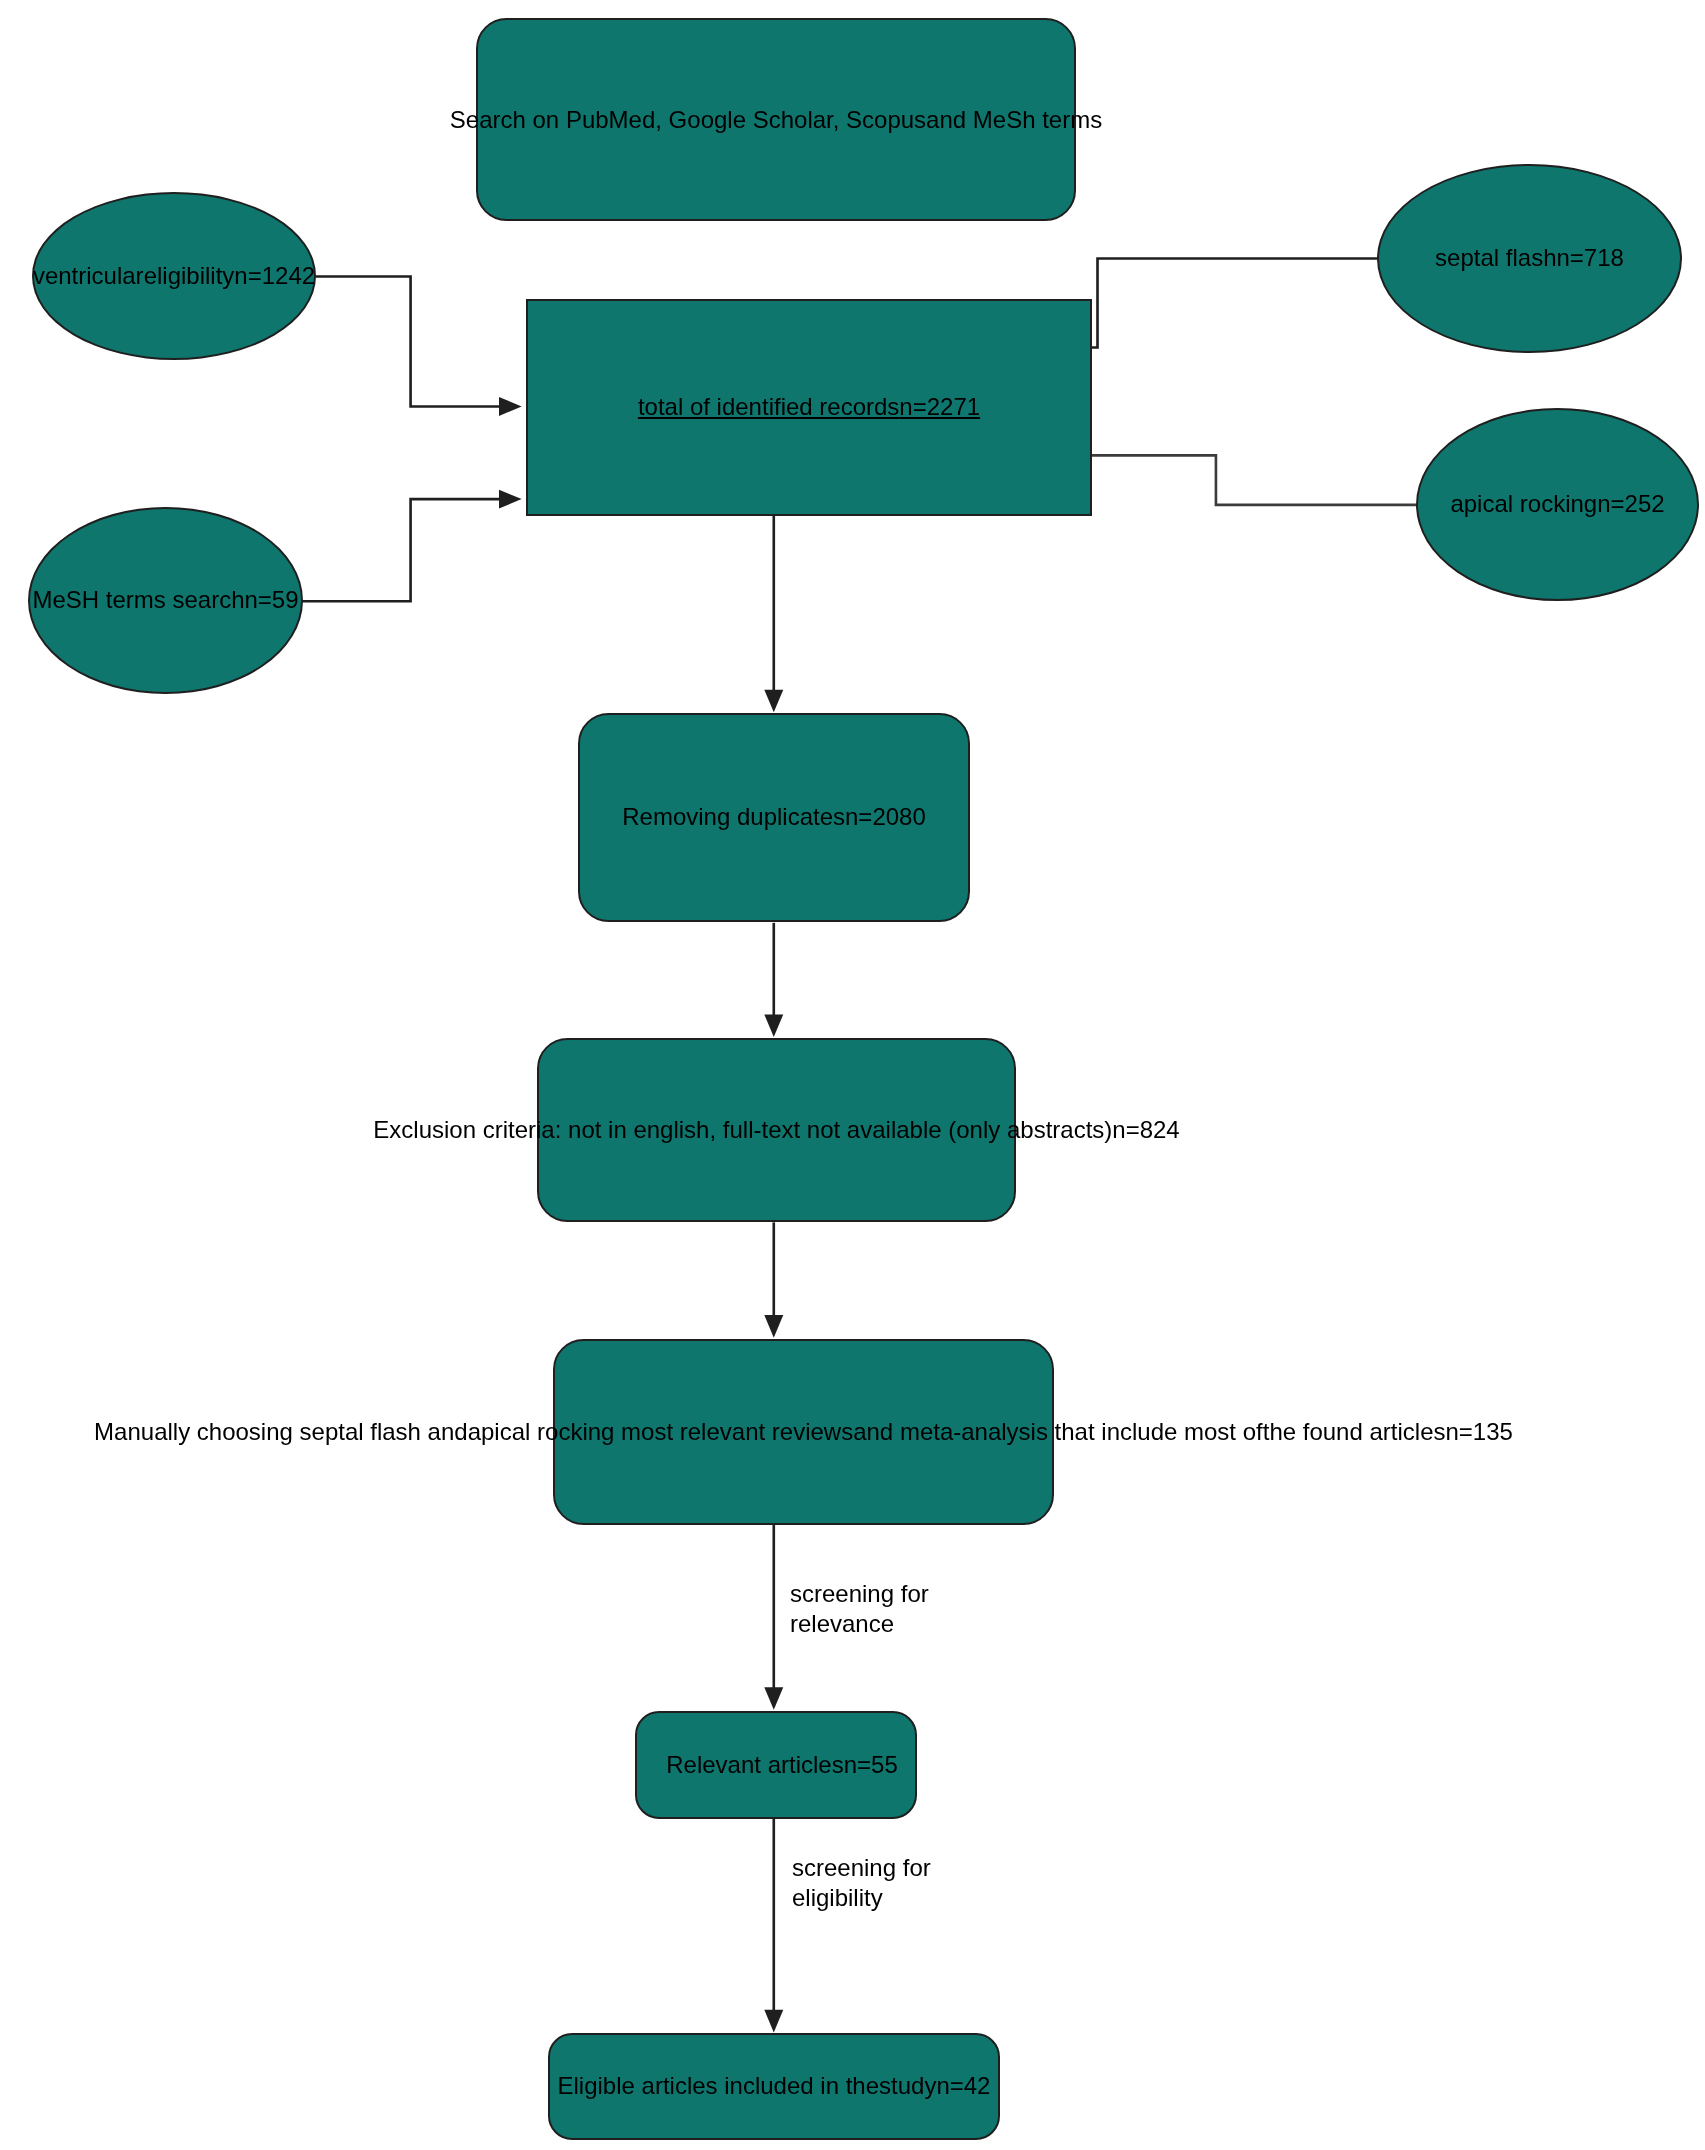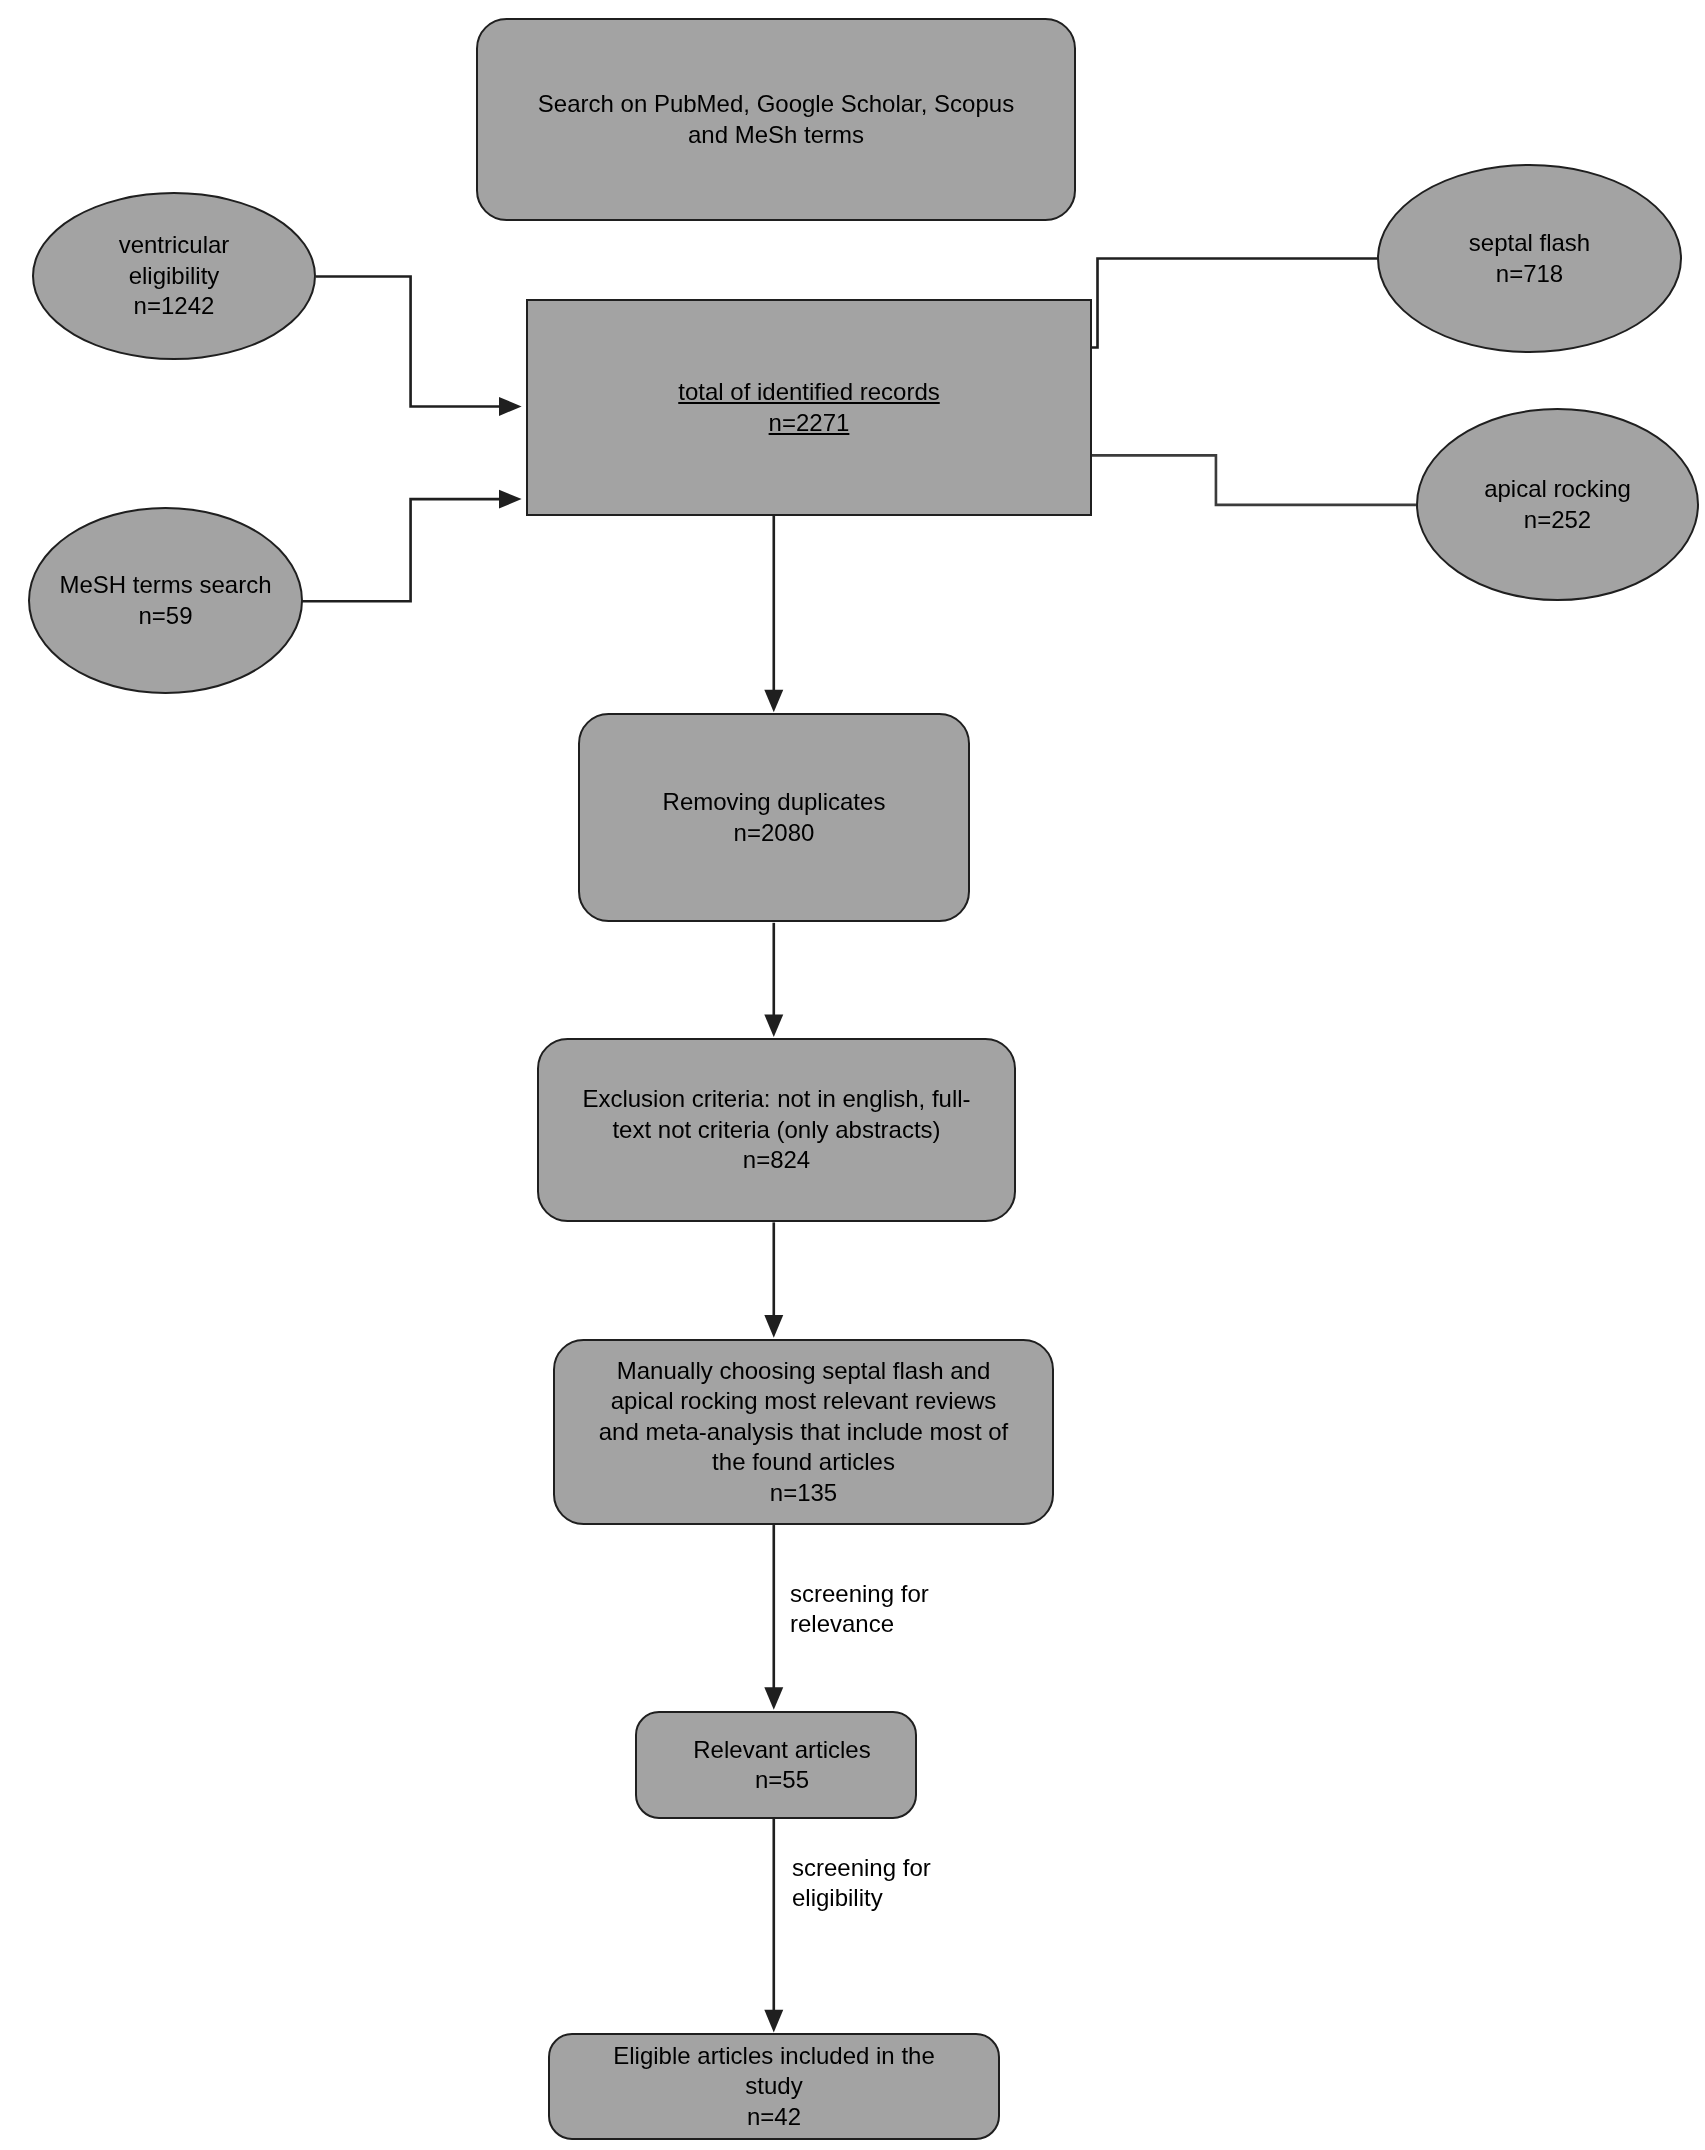--- a/index.html
+++ b/index.html
@@ -19,24 +19,24 @@
   }
   #wires {
     position: absolute;
     left: 0; top: 0;
     width: 1706px;
     height: 2151px;
   }
   .node {
     position: absolute;
     box-sizing: border-box;
-    background: #a3a3a3;
+    background: #0f766e;
     border: 2.6px solid #1f1f1f;
     display: flex;
-    flex-direction: column;
+    flex-direction: row;
     align-items: center;
     justify-content: center;
     text-align: center;
     color: #000000;
     font-size: 24px;
     line-height: 1.27;
   }
   .node .line { white-space: nowrap; }
   .rounded   { border-radius: 30.5px; }
   .rounded-sm{ border-radius: 24px; }
@@ -121,21 +121,21 @@
     <div class="line">n=252</div>
   </div>
 
   <div class="node rounded" style="left:578px; top:713px; width:392px; height:209px;">
     <div class="line">Removing duplicates</div>
     <div class="line">n=2080</div>
   </div>
 
   <div class="node rounded" style="left:537px; top:1038px; width:479px; height:184px;">
     <div class="line">Exclusion criteria: not in english, full-</div>
-    <div class="line">text not criteria (only abstracts)</div>
+    <div class="line">text not available (only abstracts)</div>
     <div class="line">n=824</div>
   </div>
 
   <div class="node rounded" style="left:553px; top:1339px; width:501px; height:186px;">
     <div class="line">Manually choosing septal flash and</div>
     <div class="line">apical rocking most relevant reviews</div>
     <div class="line">and meta-analysis that include most of</div>
     <div class="line">the found articles</div>
     <div class="line">n=135</div>
   </div>

